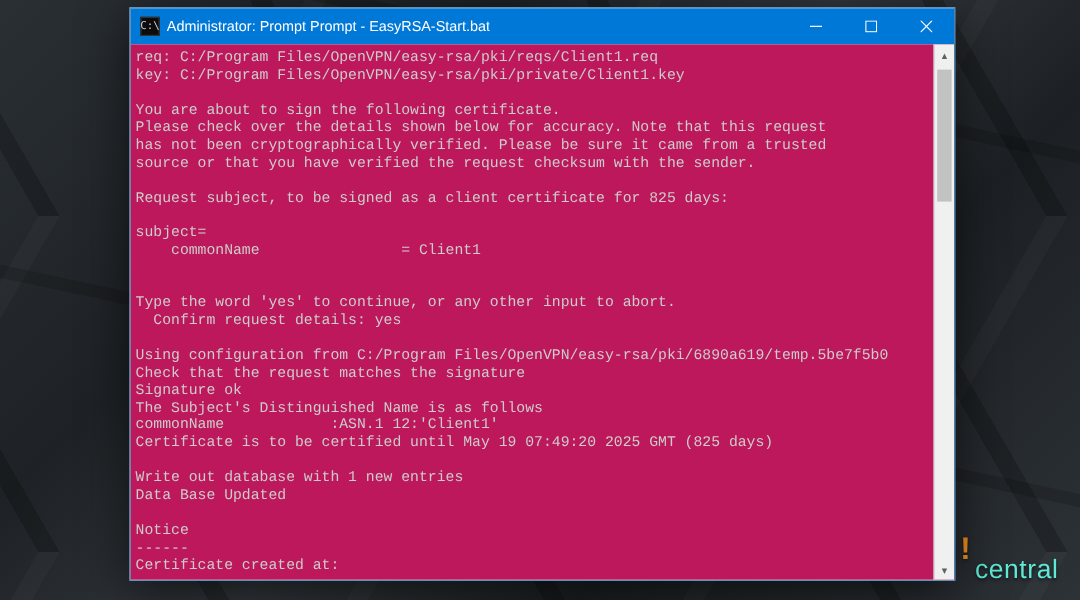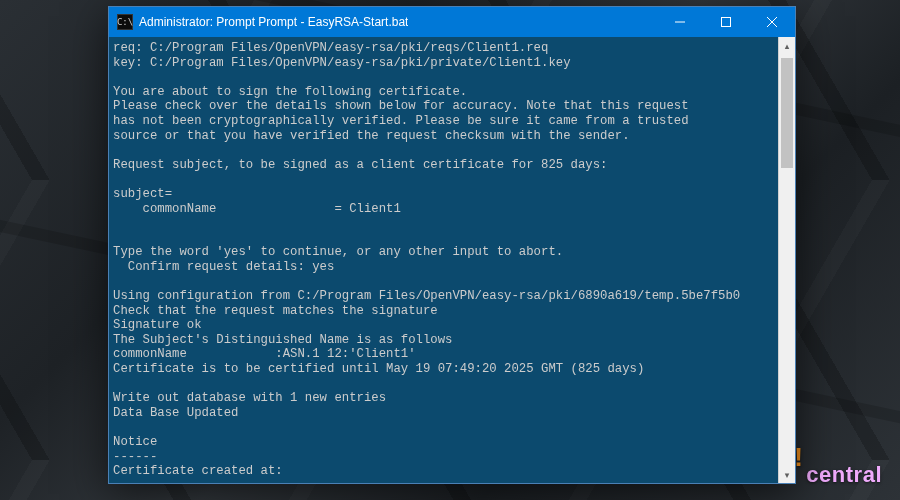--- a/index.html
+++ b/index.html
@@ -31,21 +31,21 @@
       transform: rotate(12deg);
     }
 
     
     .wm {
       position: absolute; right: 18px; bottom: 12px;
       font-size: 22px; font-weight: 300; letter-spacing: .5px;
       color: #d8d8d8; display: flex; align-items: center; gap: 1px;
       text-shadow: 0 1px 3px rgba(0,0,0,.6);
     }
-    .wm .accent { color: #f0abfc; font-weight: 700; margin-top: 32px; }
+    .wm .accent { color: #5eead4; font-weight: 400; margin-top: 32px; }
     .wm .ex {
       color: #f7931e; font-weight: 800; font-size: 26px;
       transform: translateY(-2px); margin: 0 2px;
     }
 
     
     .win {
       position: absolute; left: 108px; top: 6px;
       width: 688px; height: 478px;
       background: #fff;
@@ -68,21 +68,21 @@
     .titlebar .title { flex: 0 1 auto; white-space: nowrap; overflow: hidden; text-overflow: ellipsis; }
     .titlebar .spacer { flex: 1; }
     .tb-btn {
       width: 46px; height: 30px;
       display: flex; align-items: center; justify-content: center;
       color: #fff;
     }
     .tb-btn svg { width: 10px; height: 10px; stroke: #fff; stroke-width: 1; fill: none; }
 
     .client {
-      flex: 1; display: flex; min-height: 0; background: #0c4a6e;
+      flex: 1; display: flex; min-height: 0; background: #be185d;
       position: relative;
     }
     .terminal {
       flex: 1; padding: 4px 6px 4px 4px;
       font-family: Consolas, "Courier New", monospace;
       font-size: 12.3px; line-height: 14.6px;
       color: #cccccc;
       white-space: pre; overflow: hidden;
     }
     .scrollbar {

